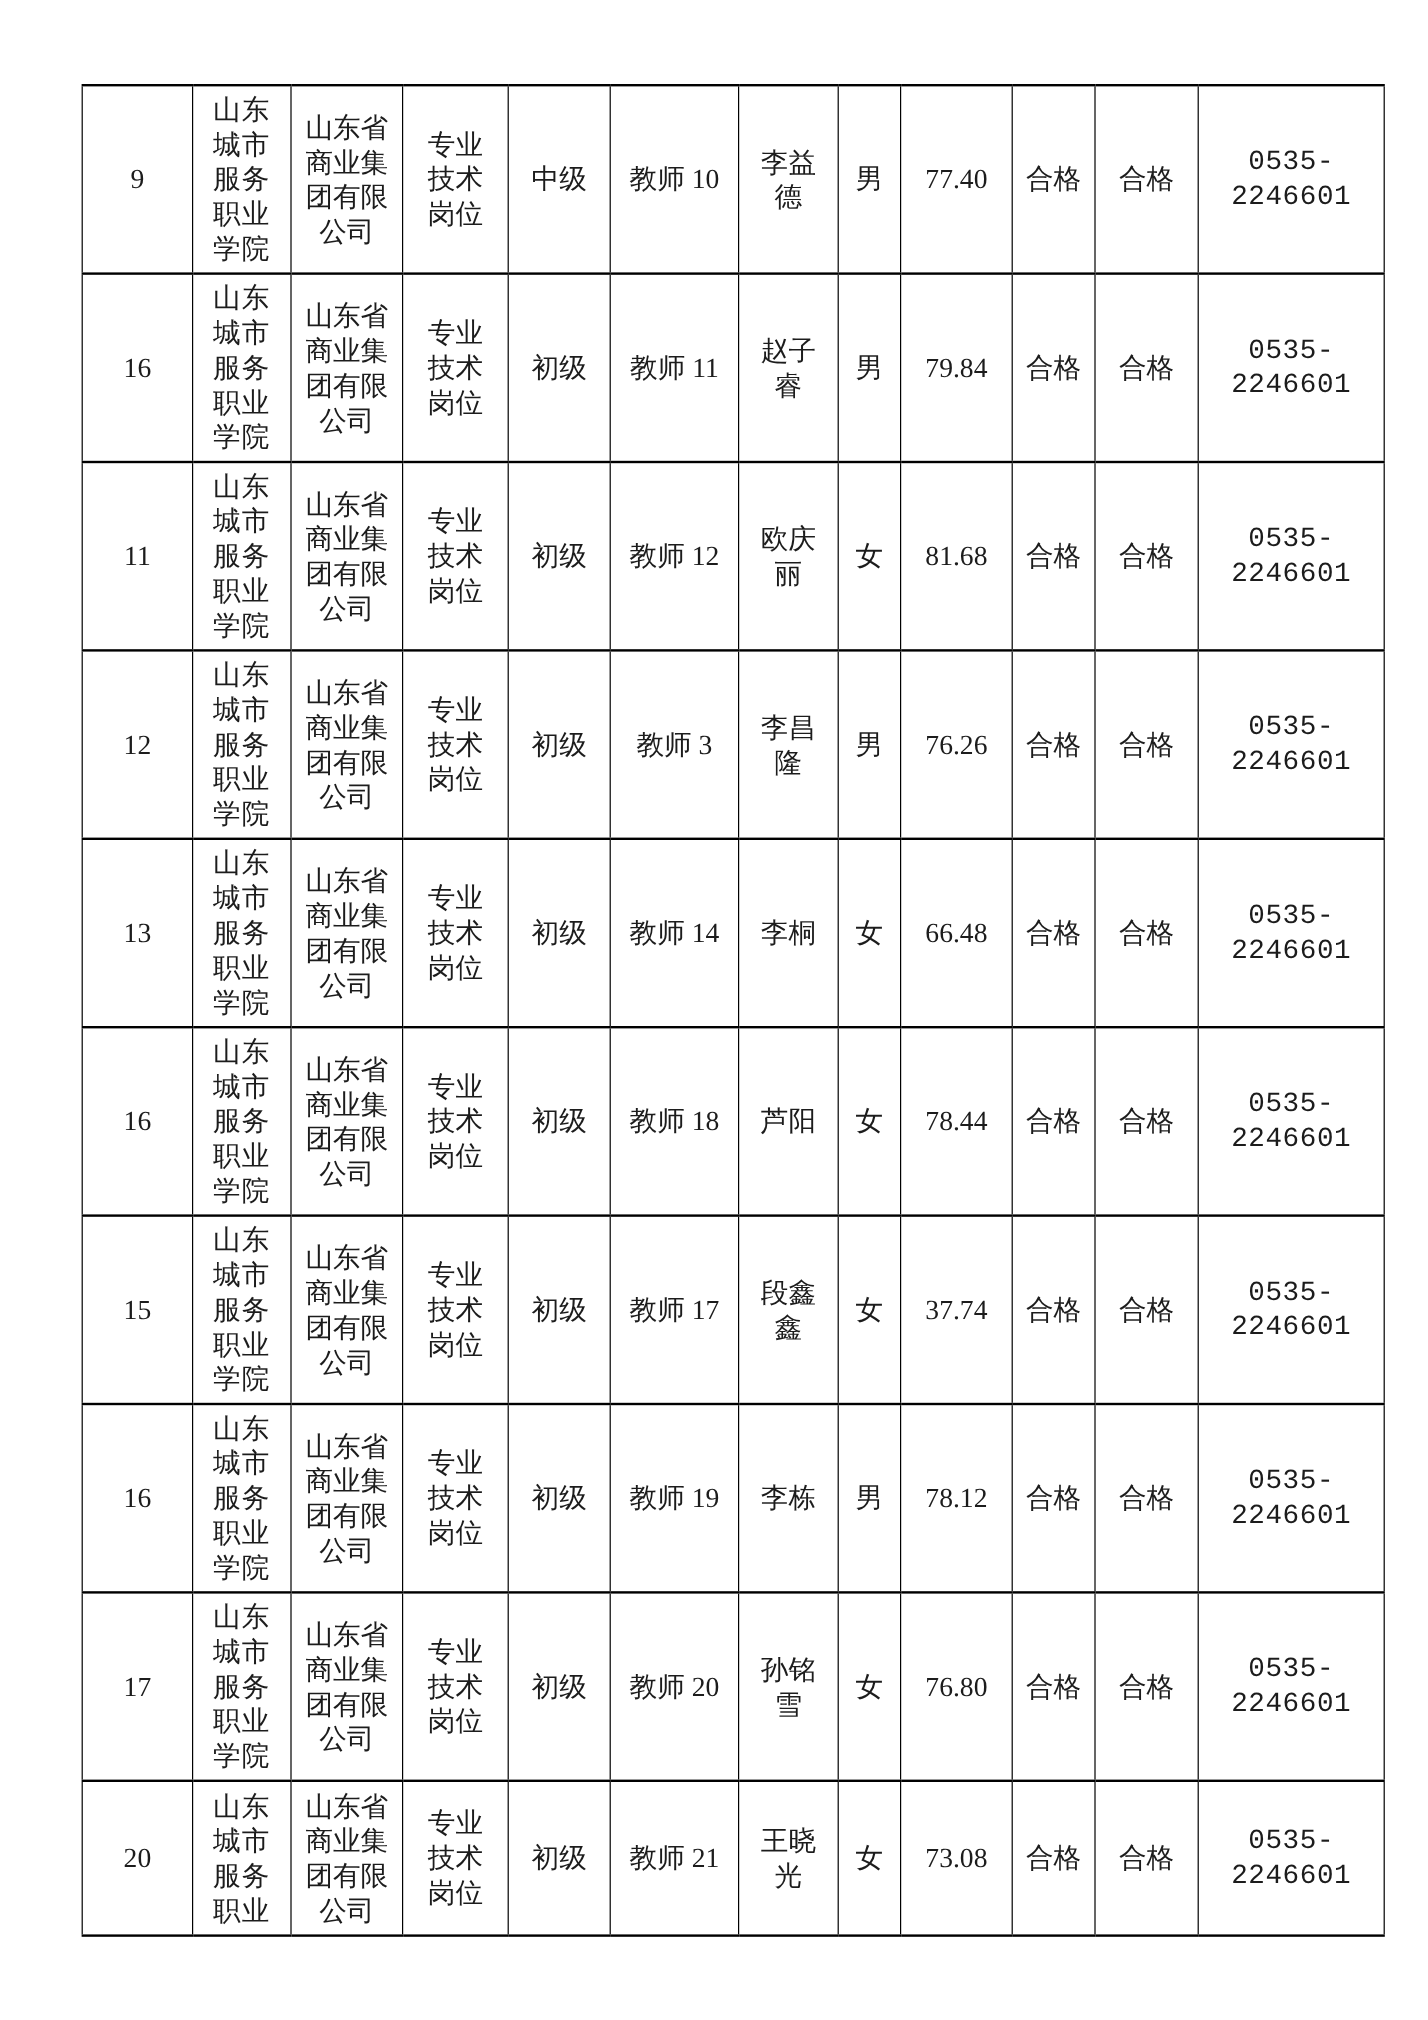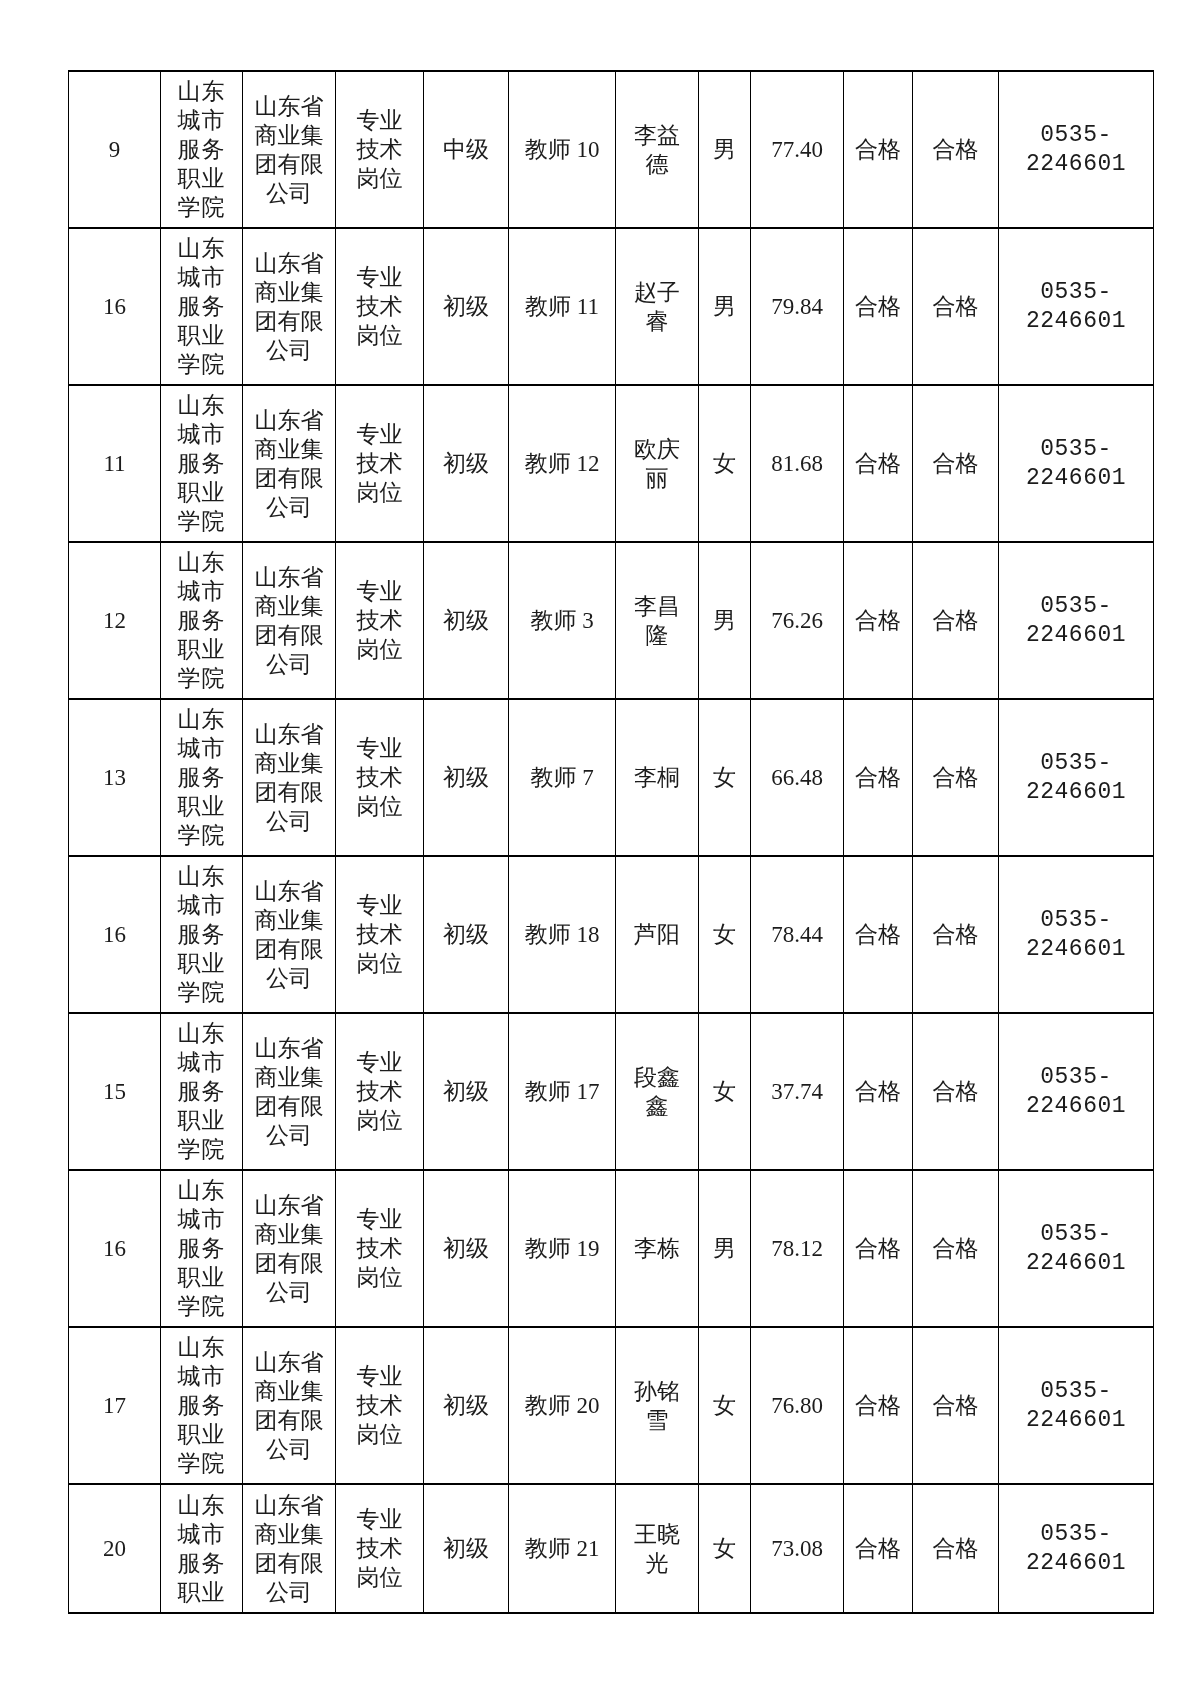--- a/index.html
+++ b/index.html
@@ -151,21 +151,21 @@
 职业
 学院</td>
         <td class="c-emp">山东省
 商业集
 团有限
 公司</td>
         <td class="c-post">专业
 技术
 岗位</td>
         <td class="c-level">初级</td>
-        <td class="c-pos">教师 7</td>
+        <td class="c-pos">教师 14</td>
         <td class="c-name">李桐</td>
         <td class="c-gender">女</td>
         <td class="c-score">66.48</td>
         <td class="c-r1">合格</td>
         <td class="c-r2">合格</td>
         <td class="c-phone">0535-2246601</td>
       </tr>
       <tr>
         <td class="c-no">16</td>
         <td class="c-inst">山东

